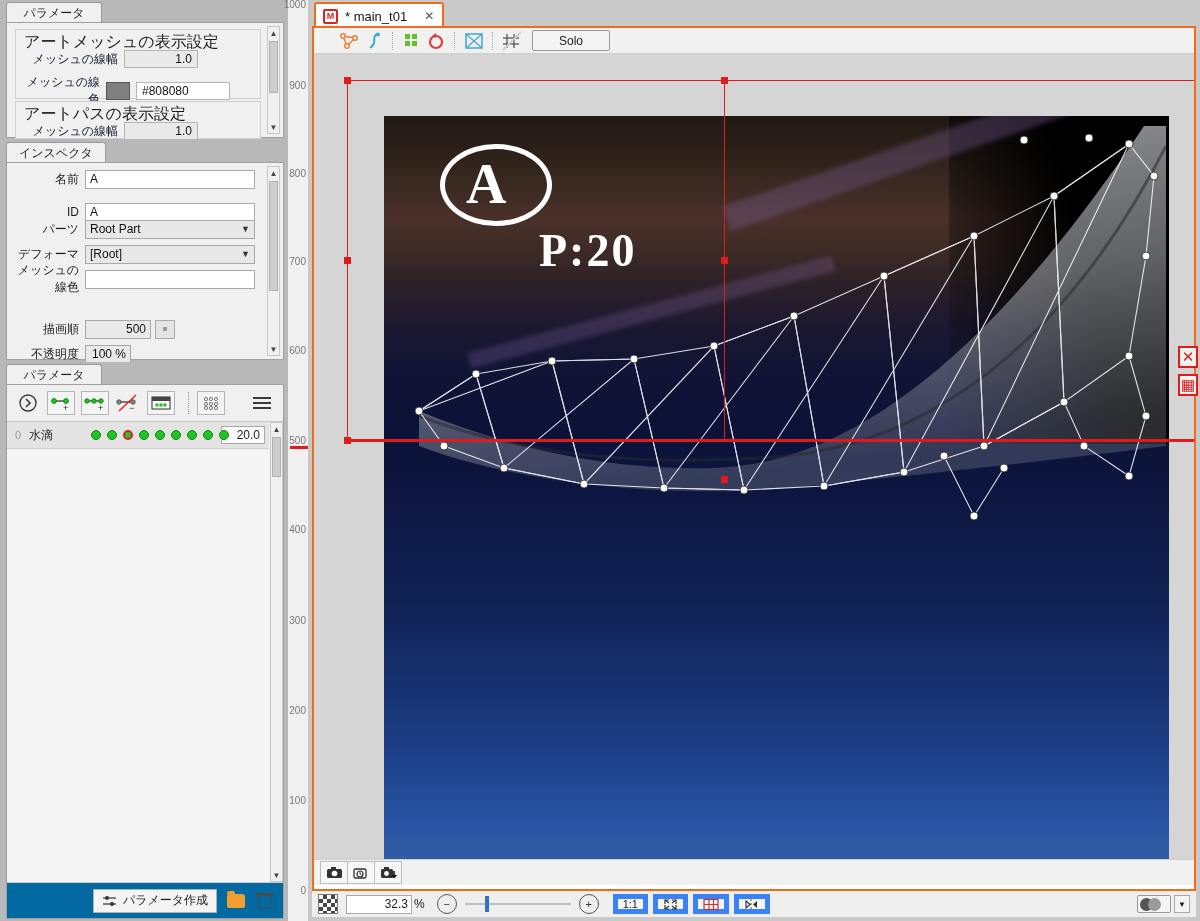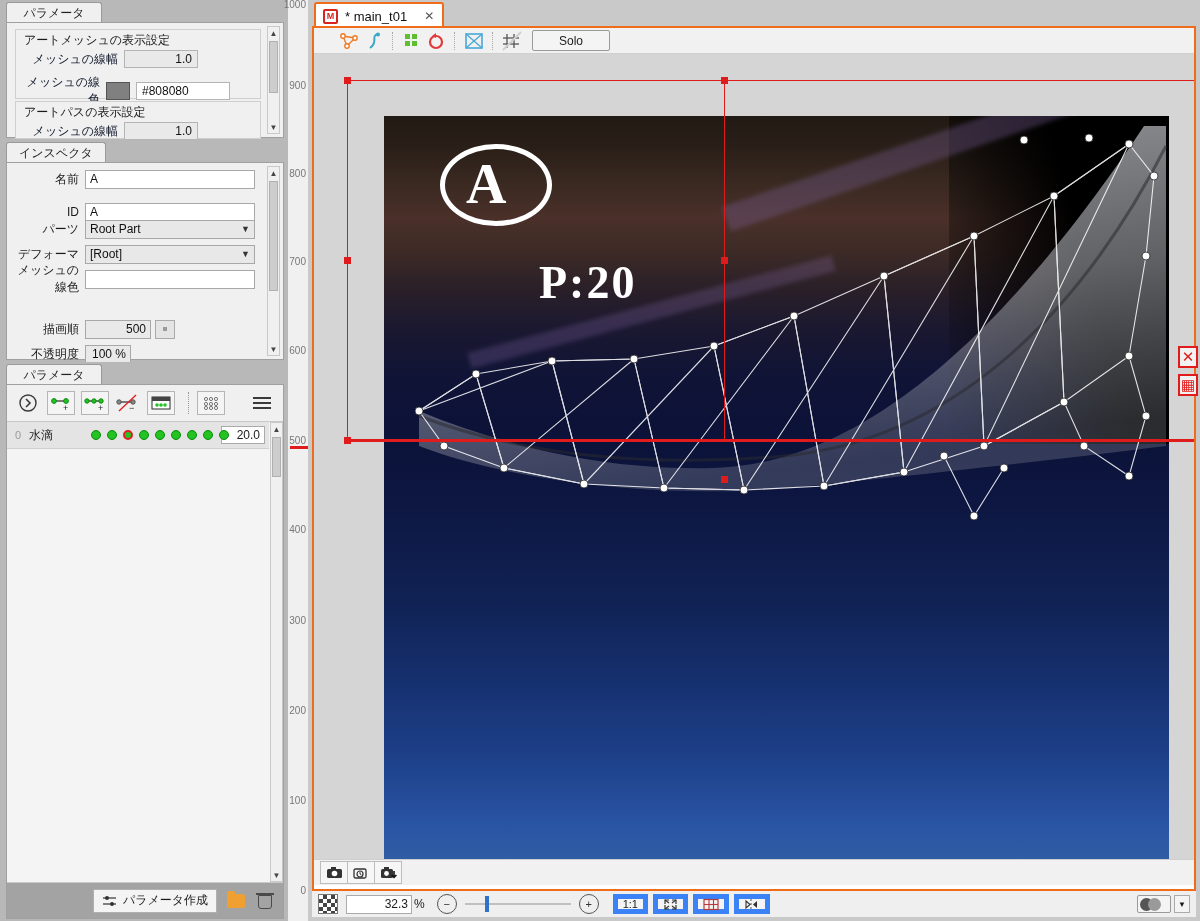--- a/index.html
+++ b/index.html
@@ -25,21 +25,21 @@
     padding:0 12px;font-size:12px;color:#222;
   }
 
   
   .tooldetail{position:absolute;left:0;top:0;width:288px;height:140px;background:#b8b8b8;}
   .td-inner{position:absolute;left:6px;top:22px;right:4px;bottom:2px;background:#f0f0f0;border:1px solid #a0a0a0;}
   .section-box{
     position:absolute;left:8px;right:22px;
     border:1px solid #cfcfcf;background:#f0f0f0;
   }
-  .section-title{position:absolute;left:6px;top:2px;font-size:12px;color:#1a1a1a;background:#f0f0f0;padding:0 2px;text-align:center;}
+  .section-title{position:absolute;left:6px;top:2px;font-size:16px;color:#1a1a1a;background:#f0f0f0;padding:0 2px;text-align:center;}
   .frow{position:absolute;display:flex;align-items:center;}
   .flabel{font-size:12px;color:#0f172a;text-align:right;}
   .finput{
     background:#e9e9e9;border:1px solid #b4b4b4;height:18px;
     font-size:12px;color:#111;display:flex;align-items:center;
     justify-content:flex-end;padding:0 5px;box-sizing:border-box;
   }
   .finput.white{background:#fff;justify-content:flex-start;}
   .swatch{width:24px;height:18px;background:#808080;border:1px solid #555;box-sizing:border-box;}
 
@@ -87,21 +87,21 @@
   .par-idx{width:22px;text-align:center;color:#999;font-size:11px;}
   .par-name{width:62px;font-size:12px;color:#1a1a1a;}
   .par-track{flex:1;position:relative;height:26px;}
   .kp{position:absolute;top:8px;width:10px;height:10px;border-radius:50%;background:#22c322;border:1px solid #0c8a0c;box-sizing:border-box;}
   .kp.sel{background:#22c322;border:2px solid #e02020;}
   .par-val{
     width:44px;height:18px;background:#fff;border:1px solid #aaa;
     display:flex;align-items:center;justify-content:flex-end;
     padding-right:4px;font-size:12px;margin-right:4px;box-sizing:border-box;
   }
-  .par-foot{position:absolute;left:0;right:0;bottom:0;height:36px;background:#a3a3a3;border-top:1px solid #cacaca;display:flex;align-items:center;justify-content:flex-end;padding-right:10px;box-sizing:border-box;}
+  .par-foot{position:absolute;left:0;right:0;bottom:0;height:36px;background:#0369a1;border-top:1px solid #cacaca;display:flex;align-items:center;justify-content:flex-end;padding-right:10px;box-sizing:border-box;}
   .mkbtn{height:22px;border:1px solid #b0b0b0;background:#f4f4f4;display:flex;align-items:center;gap:5px;padding:0 8px;font-size:12px;margin-right:10px;}
   .folder{width:18px;height:14px;background:#f0a030;border-radius:2px 3px 2px 2px;position:relative;margin-right:12px;}
   .folder:before{content:"";position:absolute;left:0;top:-3px;width:8px;height:3px;background:#f0a030;border-radius:2px 2px 0 0;}
   .trash{width:16px;height:17px;position:relative;}
   .trash:before{content:"";position:absolute;left:1px;top:3px;width:14px;height:14px;border:1.5px solid #4a4a4a;border-radius:0 0 3px 3px;box-sizing:border-box;}
   .trash:after{content:"";position:absolute;left:-1px;top:1px;width:18px;height:2px;background:#4a4a4a;}
 
   
   .ruler{position:absolute;left:288px;top:0;width:20px;height:921px;background:#f0f0f0;border-right:1px solid #c0c0c0;}
   .rtick{position:absolute;right:2px;font-size:10px;color:#777;transform:translateY(-50%);}
@@ -139,21 +139,21 @@
   .streak{position:absolute;background:rgba(120,95,150,.35);filter:blur(2px);}
 
   .cloudwrap{position:absolute;left:0;top:0;right:0;bottom:0;}
   .selbox{position:absolute;border:1px solid #e01b1b;box-sizing:border-box;}
   .handle{position:absolute;width:7px;height:7px;background:#e01b1b;}
   .guide{position:absolute;background:#e01b1b;}
 
   .anno{position:absolute;color:#fff;font-weight:bold;}
   .annoA{left:56px;top:28px;width:102px;height:72px;border:5px solid #fff;border-radius:50%;}
   .annoAtxt{left:82px;top:36px;font-size:56px;font-family:"Liberation Serif",serif;}
-  .annoP{left:155px;top:140px;font-size:46px;font-family:"Liberation Serif",serif;letter-spacing:2px;}
+  .annoP{left:155px;top:108px;font-size:46px;font-family:"Liberation Serif",serif;letter-spacing:2px;}
 
   .shotbar{position:absolute;left:0;bottom:30px;right:0;height:26px;background:#f1f1f1;border-top:1px solid #cfcfcf;display:flex;align-items:center;padding:0 6px;box-sizing:border-box;}
   .shot{width:26px;height:21px;border:1px solid #bdbdbd;background:#f6f6f6;display:flex;align-items:center;justify-content:center;margin-right:-1px;}
 
   .statusbar{position:absolute;left:-2px;bottom:-2px;right:-2px;height:28px;background:#efefef;border-top:2px solid #ef6c1a;display:flex;align-items:center;padding:0 6px;box-sizing:border-box;}
   .checker{width:20px;height:20px;margin-right:8px;
     background-image:linear-gradient(45deg,#444 25%,transparent 25%,transparent 75%,#444 75%),
                      linear-gradient(45deg,#444 25%,#fff 25%,#fff 75%,#444 75%);
     background-size:8px 8px;background-position:0 0,4px 4px;border:1px solid #777;box-sizing:border-box;}
   .zoomval{width:66px;height:19px;background:#fff;border:1px solid #aaa;display:flex;align-items:center;justify-content:flex-end;padding-right:3px;font-size:12px;box-sizing:border-box;}

